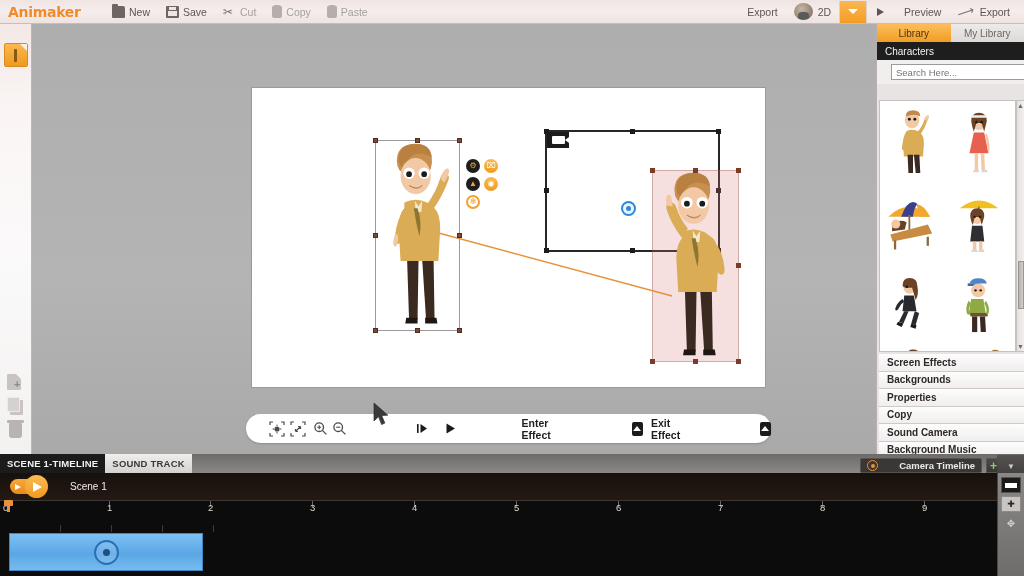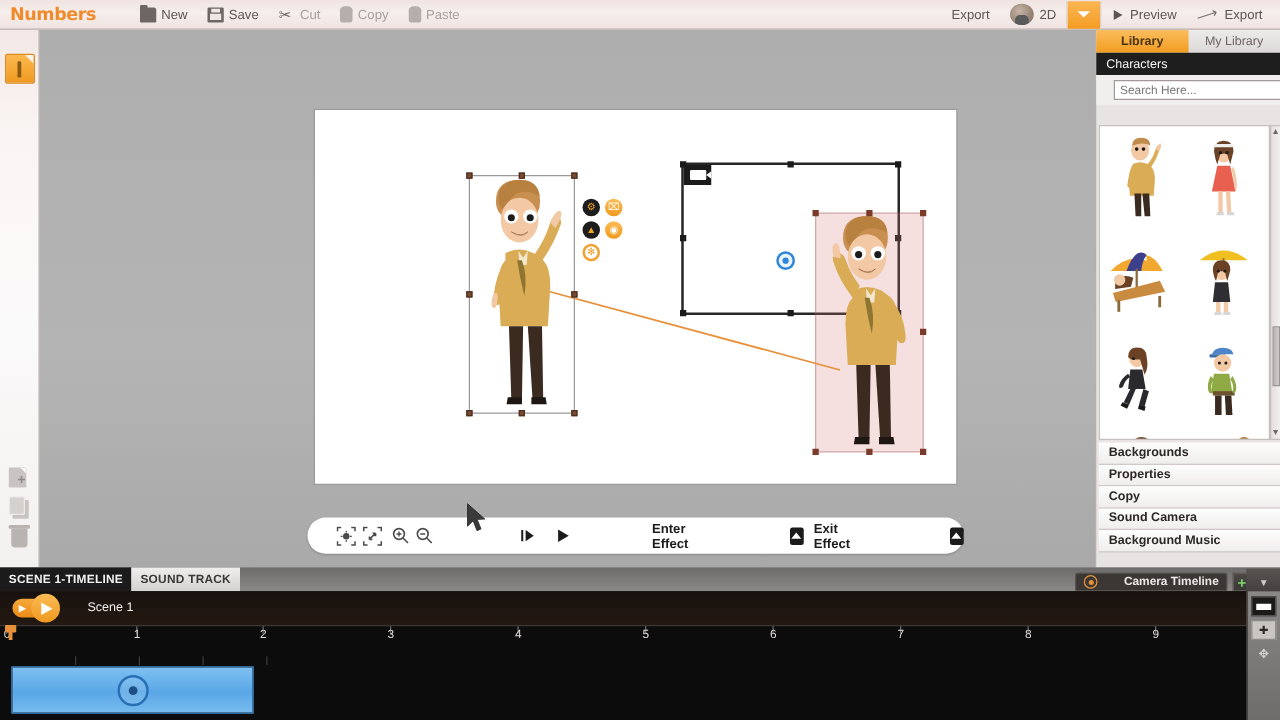--- a/index.html
+++ b/index.html
@@ -164,21 +164,21 @@
   #cursor { position:absolute; left:341px; top:378px; }
 
   
   #rightpanel {
     position:absolute; left:876px; top:24px; width:148px; height:430px;
     background:#e7e4e3; border-left:1px solid #b6afad;
   }
   #tabs { display:flex; height:18px; }
   .rtab { flex:1; display:flex; align-items:center; justify-content:center;
           font-size:10px; color:#6e6663; }
-  .rtab.on { background:linear-gradient(to bottom,#fcbd5e,#f19d21); color:#4a3412; font-weight:bold; }
+  .rtab.on { background:linear-gradient(to bottom,#fcbd5e,#f19d21); color:#4a3412; font-weight:normal; }
   .rtab.off { background:linear-gradient(to bottom,#ecebea,#dcdad9); }
   #panel-title {
     height:18px; background:#1e1e1e; color:#f4f4f4; font-size:10px;
     display:flex; align-items:center; padding-left:8px;
   }
   #searchrow { height:24px; display:flex; align-items:center; gap:4px; padding:3px 6px 3px 14px;
                background:#f1efee; }
   #searchrow input {
     flex:1; height:16px; font-size:9.5px; padding:0 4px;
     border:1px solid #9f9a98; background:#fff; color:#3c3735;
@@ -275,21 +275,21 @@
              background:linear-gradient(to bottom,#565351,#444140); }
 
   svg { display:block; }
 </style>
 </head>
 <body>
 
 <div id="app">
 
   <div id="topbar">
-    <div id="logo">Numbers</div>
+    <div id="logo">Animaker</div>
 
     <div class="tb-item">
       <span class="tb-ico ic-folder"></span>
       <span>New</span>
     </div>
     <div class="tb-item">
       <span class="tb-ico ic-save"></span>
       <span>Save</span>
     </div>
     <div class="tb-item dim">
@@ -309,21 +309,21 @@
       <div class="tb-item">
         <span>Export</span>
       </div>
       <div class="tb-item" style="gap:5px;">
         <span id="themes-ico"></span>
         <span>2D</span>
       </div>
       <div id="preview-drop">
         <span class="caret-dn"></span>
       </div>
-      <div class="tb-item" style="gap:6px;padding-left:10px;">
+      <div class="tb-item" style="gap:20px;padding-left:10px;">
         <span class="tri-r"></span>
         <span>Preview</span>
       </div>
       <div class="tb-item" style="padding-right:14px;gap:5px;">
         <span id="export-arc">⟶</span>
         <span>Export</span>
       </div>
     </div>
   </div>
 
@@ -614,20 +614,21 @@
       </div>
     </div>
 
     <div id="thumbscroll">
       <span class="sb-arrow">▲</span>
       <div id="thumbthumb"></div>
       <span class="sb-arrow" style="position:absolute;bottom:0;">▼</span>
     </div>
 
     <div id="catlist">
+      <div class="cat">Screen Effects</div>
       <div class="cat">Backgrounds</div>
       <div class="cat">Properties</div>
       <div class="cat">Copy</div>
       <div class="cat">Sound Camera</div>
       <div class="cat">Background Music</div>
     </div>
   </div>
 
   <div id="tl-tabbar">
     <div class="tl-tab on">SCENE 1-TIMELINE</div>

